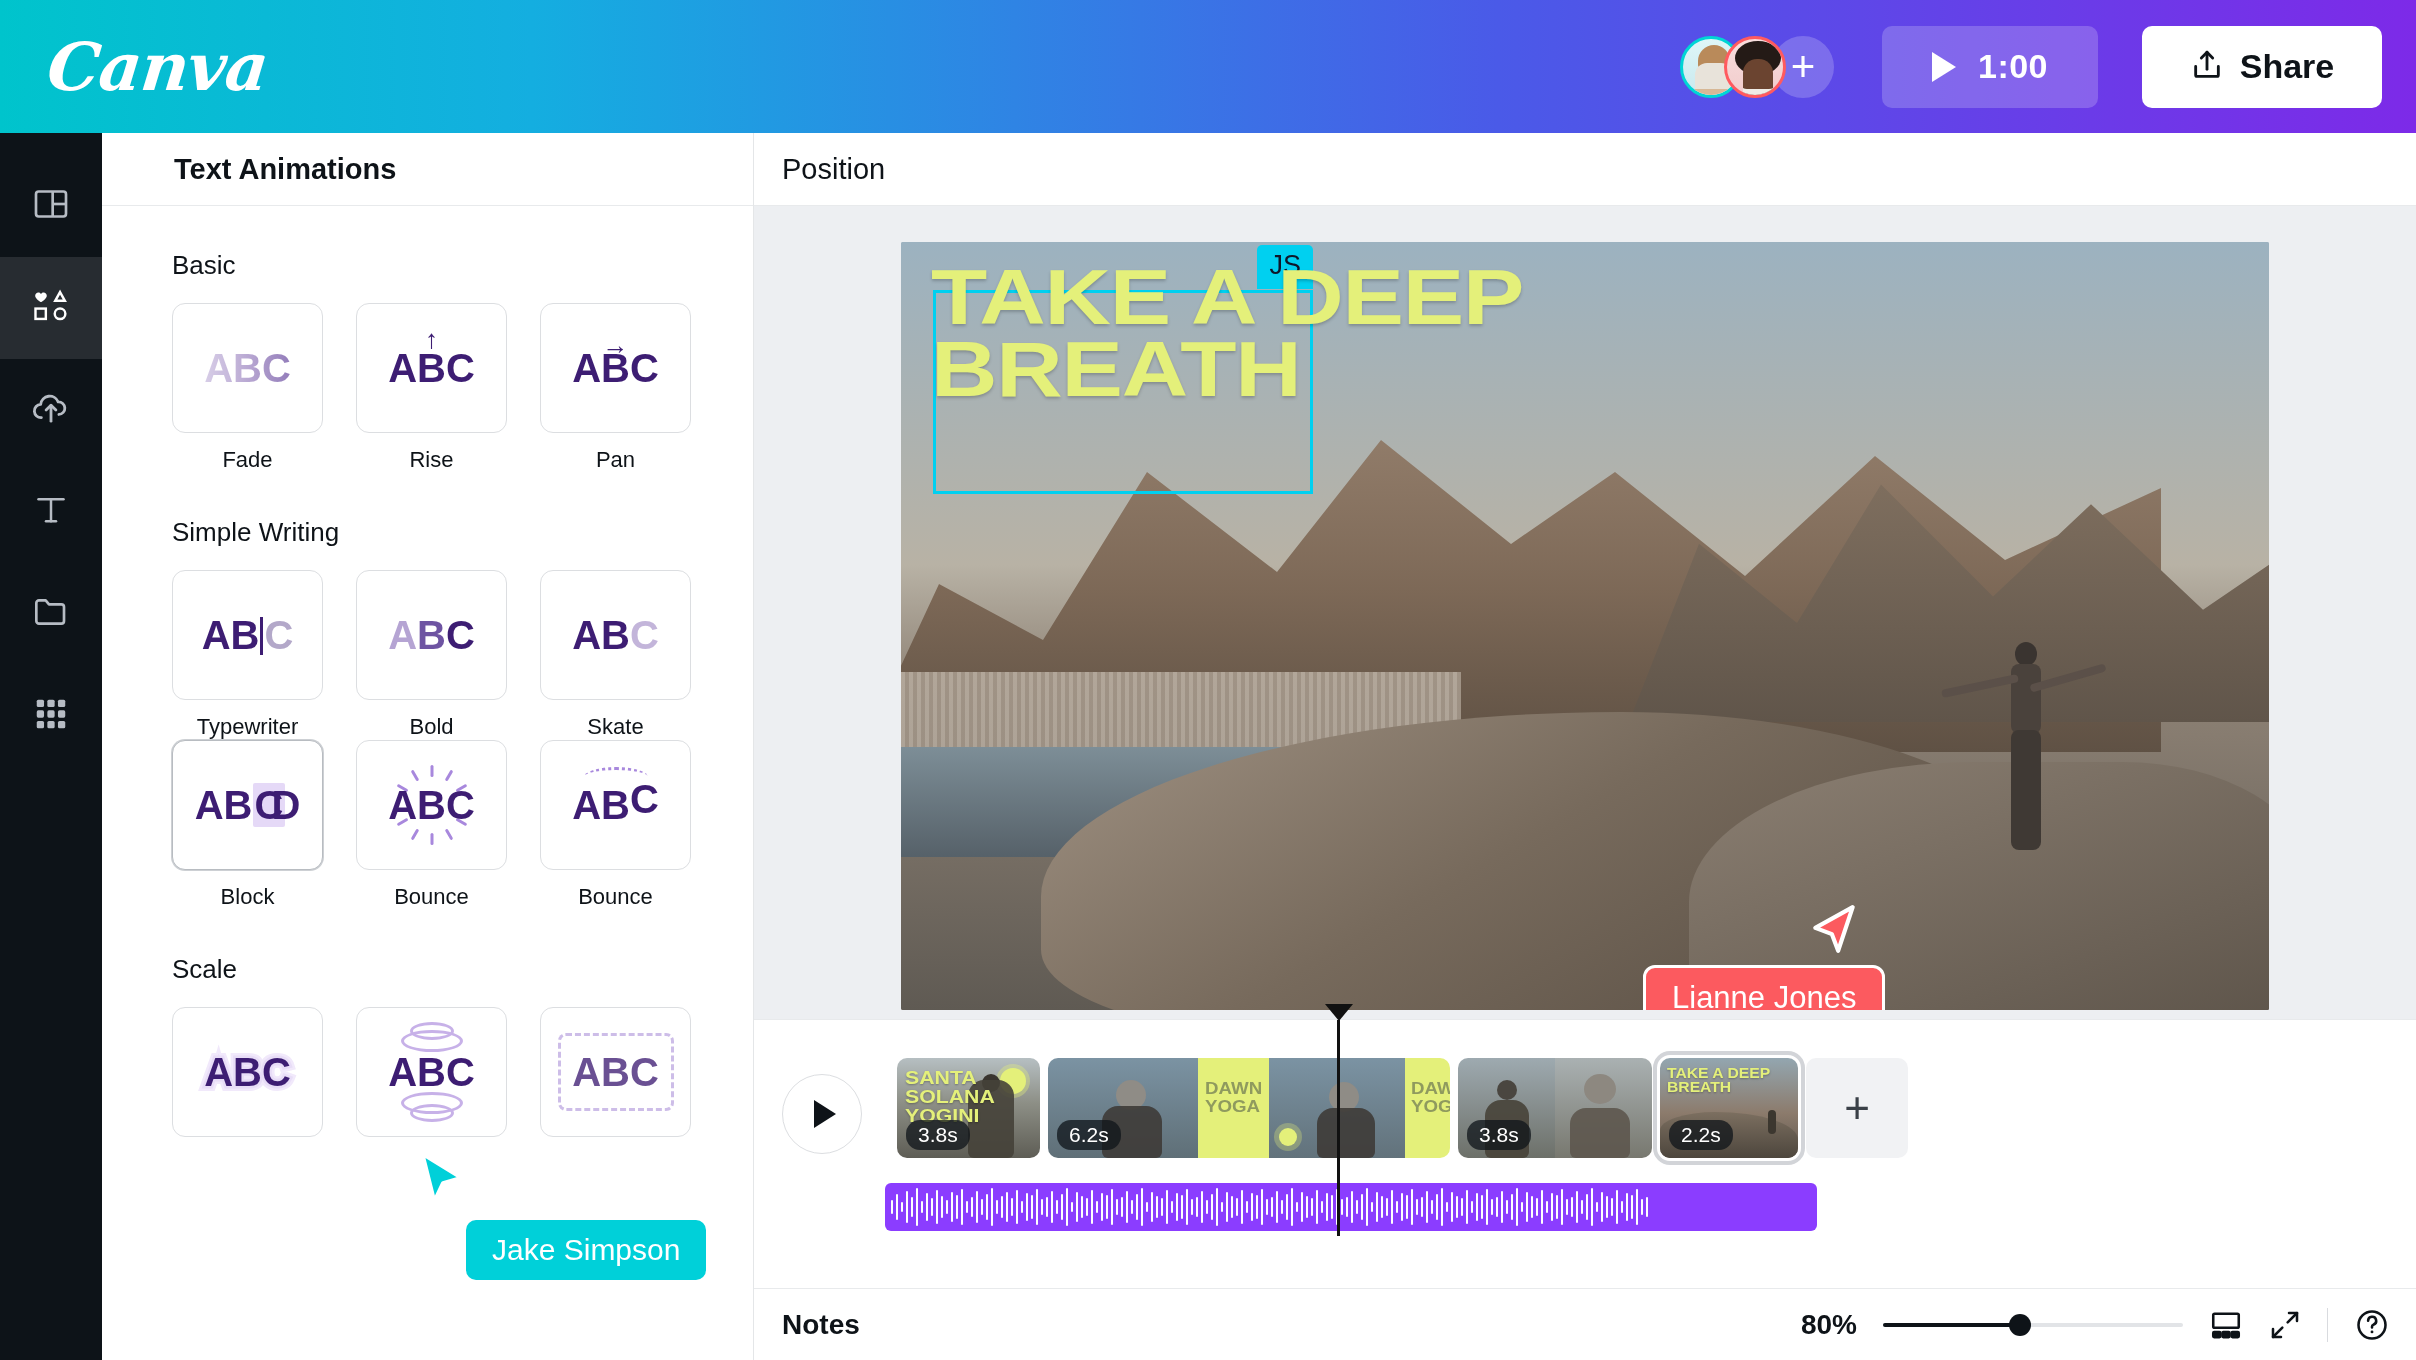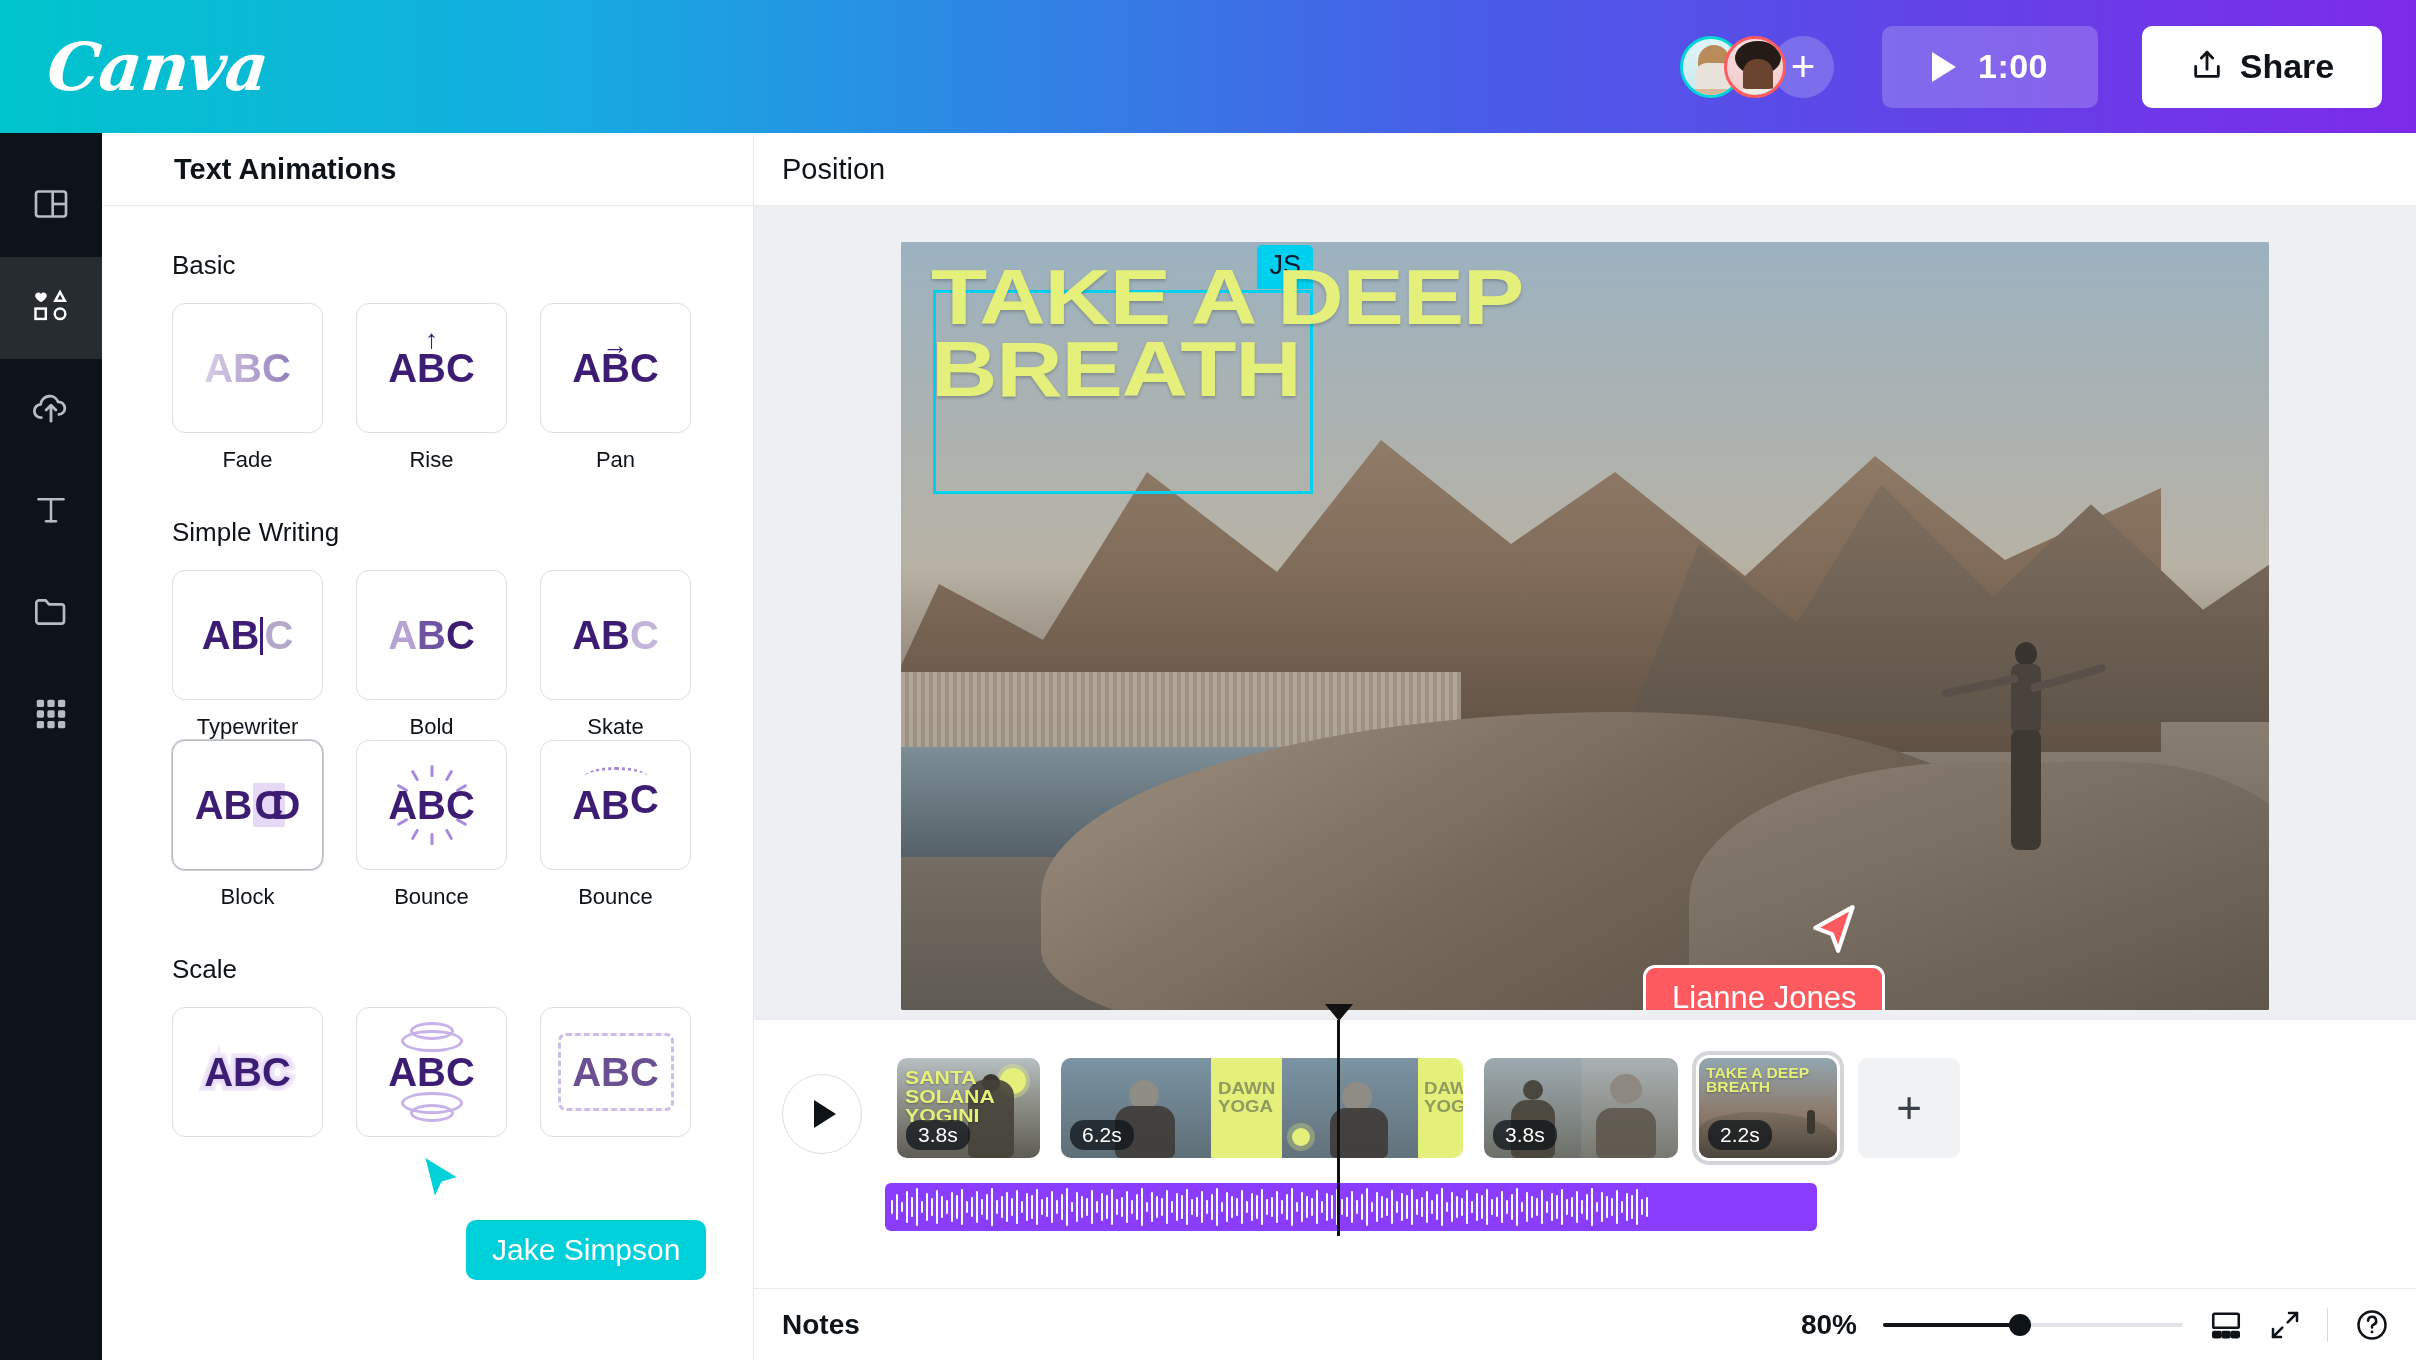--- a/index.html
+++ b/index.html
@@ -350,21 +350,21 @@
     display: flex; align-items: center; justify-content: center;
     cursor: pointer;
   }
   .tl-play .tri {
     width:0;height:0;border-left: 22px solid #0e1318;
     border-top: 14px solid transparent; border-bottom: 14px solid transparent;
     margin-left: 6px;
   }
   .clips {
     position: absolute; left: 131px; top: 38px;
-    display: flex; gap: 21px;  padding-left: 12px;
+    display: flex; gap: 8px;  padding-left: 12px;
   }
   .clip {
     height: 100px; border-radius: 10px; overflow: hidden; position: relative;
     cursor: pointer; display: flex;
   }
   .clip.selected { outline: 4px solid #d2d4d8; outline-offset: 3px; border-radius: 10px; }
   .clip-dur {
     position: absolute; left: 9px; bottom: 8px;
     background: rgba(15,20,25,0.75); color: #fff;
     font-size: 21px; font-weight: 500;

